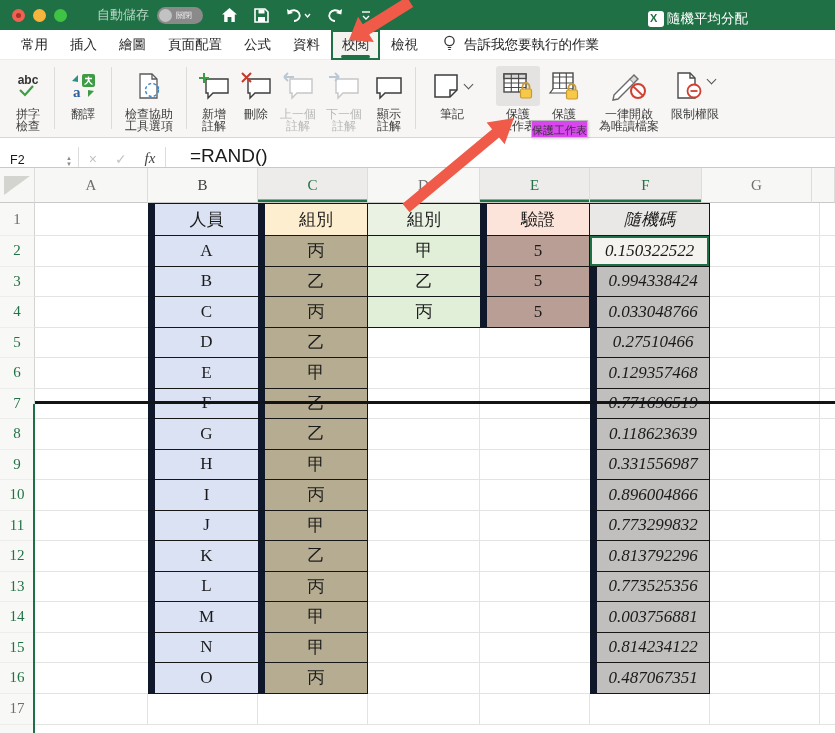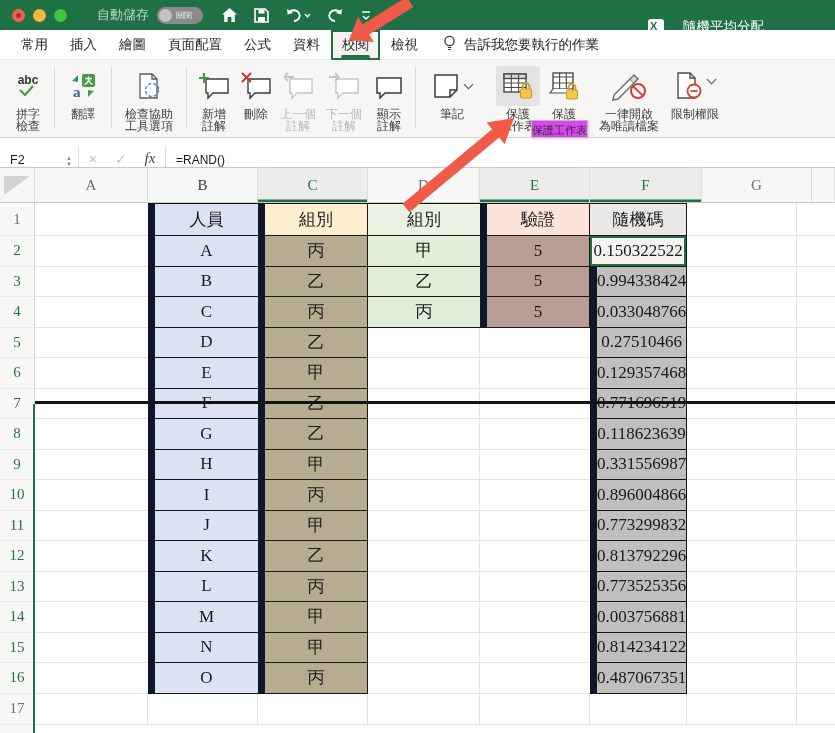--- a/index.html
+++ b/index.html
@@ -12,21 +12,21 @@
   .tl:first-child { margin-left:12px; }
   .tl.red{background:#f35f52;} .tl.yel{background:#f6b53c;} .tl.grn{background:#3ec343;}
   .tl.red::after{content:"";position:absolute;left:4px;top:4px;width:5px;height:5px;border-radius:50%;background:#a33227;}
   .autosave { margin-left:30px; display:flex; align-items:center; gap:8px; }
   .autosave .aslbl { color:#b9d7c6; font-size:13px; }
   .toggle { width:46px; height:17px; border-radius:9px; background:#8a8a8a; display:flex; align-items:center; position:relative; }
   .toggle .knob { width:13px; height:13px; border-radius:50%; background:#c2c2c2; margin-left:2px; }
   .toggle .tstate { font-size:8px; color:#ededed; margin-left:4px; }
   .tbicons { display:flex; align-items:center; gap:16px; margin-left:18px; }
   .tbicons svg { display:block; }
-  .doc-title { position:absolute; left:648px; top:12px; height:30px; display:flex; align-items:center; gap:19px; color:#fff; font-size:13.5px; }
+  .doc-title { position:absolute; left:648px; top:4px; height:30px; display:flex; align-items:center; gap:3px; color:#fff; font-size:13.5px; }
   .xlicon { width:16px; height:16px; background:#fff; border-radius:3px; position:relative; }
   .xlicon::before { content:"X"; position:absolute; left:2px; top:1px; font-size:11px; font-weight:bold; color:#1f7045; }
 
   
   .tabrow { position:absolute; top:30px; left:0; width:835px; height:30px; background:#fff; display:flex; align-items:center; padding-left:10px; border-bottom:1px solid #ececea; }
   .tab { padding:0 11px; font-size:13.5px; color:#262626; height:30px; display:flex; align-items:center; position:relative; cursor:default;font-family:Liberation Mono, monospace; }
   .tab.active::after { content:""; position:absolute; left:10px; right:10px; bottom:2px; height:3px; border-radius:2px; background:#1e7145; }
   .tellme { display:flex; align-items:center; gap:8px; margin-left:14px; font-size:13.5px; color:#262626; }
 
   
@@ -42,38 +42,38 @@
 
   .tooltip { position:absolute; left:531px; top:120px; height:18px; padding:2px 0; background:#d946ef; border:1px solid #bdbdbd; font-size:11px; color:#333; z-index:45; box-shadow:1px 1px 2px rgba(0,0,0,.15); white-space:nowrap; }
 
   
   .fbar { position:absolute; top:138px; left:0; width:835px; height:30px; background:#fff; border-bottom:1px solid #c9c9c7; display:flex; align-items:flex-end; }
   .namebox { width:66px; padding-left:10px; font-size:12.5px; color:#1a1a1a; }
   .spinner { display:flex; flex-direction:column; font-size:6px; color:#8a8a8a; line-height:6px; margin-right:6px; }
   .fsep { width:1px; height:20px; background:#dcdcda; }
   .fbtn { width:28px; text-align:center; font-size:14px; color:#c3c3c3; }
   .fx { font-family:"Liberation Serif", serif; font-style:italic; font-size:15px; color:#444; width:30px; text-align:center; }
-  .formula { font-size:12px; color:#1a1a1a; margin-left:10px; }
+  .formula { font-size:19px; color:#1a1a1a; margin-left:24px; }
 
   
   .sheet { position:absolute; top:168px; left:0; width:835px; height:565px; background:#fff; font-family:"Liberation Serif","DejaVu Serif",serif; }
   .colhdrs { display:flex; height:35px; }
   .chd { background:#f7f7f5; border-right:1px solid #dddddb; border-bottom:1px solid #c9c9c7; display:flex; align-items:center; justify-content:center; font-size:15px; color:#6e6e6e; }
   .chd.selcol { background:#edecea; color:#217346; box-shadow:inset 0 -2.5px 0 #1e7145; }
   .chd.bdark { color:#3c3c3c; }
   .corner { width:35px; background:#f7f7f5; border-right:1px solid #dddddb; border-bottom:1px solid #c9c9c7; position:relative; }
   .corner::after { content:""; position:absolute; left:4px; top:8px; width:0; height:0; border-bottom:19px solid transparent; border-left:26px solid #d3d3d0; } .w-a{width:113px;} .w-b{width:110px;} .w-c{width:110px;} .w-d{width:112px;} .w-e{width:110px;} .w-f{width:112px;} .w-G{width:110px;} .w-x{flex:1;}
 
   .grow { display:flex; height:30.5px; }
   .grow.r1 { height:33px; }
   .grow.r17 { height:31px; }
   .cell { display:flex; align-items:center; justify-content:center; font-size:17px; color:#1a1a1a; overflow:hidden; }
   .gut { width:35px; background:#f8f8f6; border-right:1px solid #d4d4d2; border-bottom:1px solid #ededeb; font-size:15px; color:#6e6e6e; display:flex; align-items:center; justify-content:center; }
   .gut.selrow { color:#217346; }
-  .ca{width:113px;} .cb{width:110px;} .cc{width:110px;} .cd{width:112px;} .ce{width:110px;} .cf{width:97px;} .cg{width:110px;} .cx{flex:1;}
+  .ca{width:113px;} .cb{width:110px;} .cc{width:110px;} .cd{width:112px;} .ce{width:110px;} .cf{width:120px;font-style:italic;} .cg{width:110px;} .cx{flex:1;}
   .gr { border-right:1px solid #e3e3e1; }
   .gb { border-bottom:1px solid #e3e3e1; }
   .blkL { border-left:7px solid #0f172a; }
   .blkR { border-right:1px solid #161616; }
   .blkB { border-bottom:1px solid #161616; }
   .blkT { border-top:1px solid #161616; }
   .f-b{background:#dae2f3;} .f-ch{background:#fdeed0;} .f-cd{background:#b6ac91;}
   .f-dh{background:#eaf3e3;} .f-dd{background:#e1efd9;}
   .f-eh{background:#fce4da;} .f-ed{background:#b89e94;}
   .f-fh{background:#e9e8e6;} .f-fs{background:#c0bfbd;}

